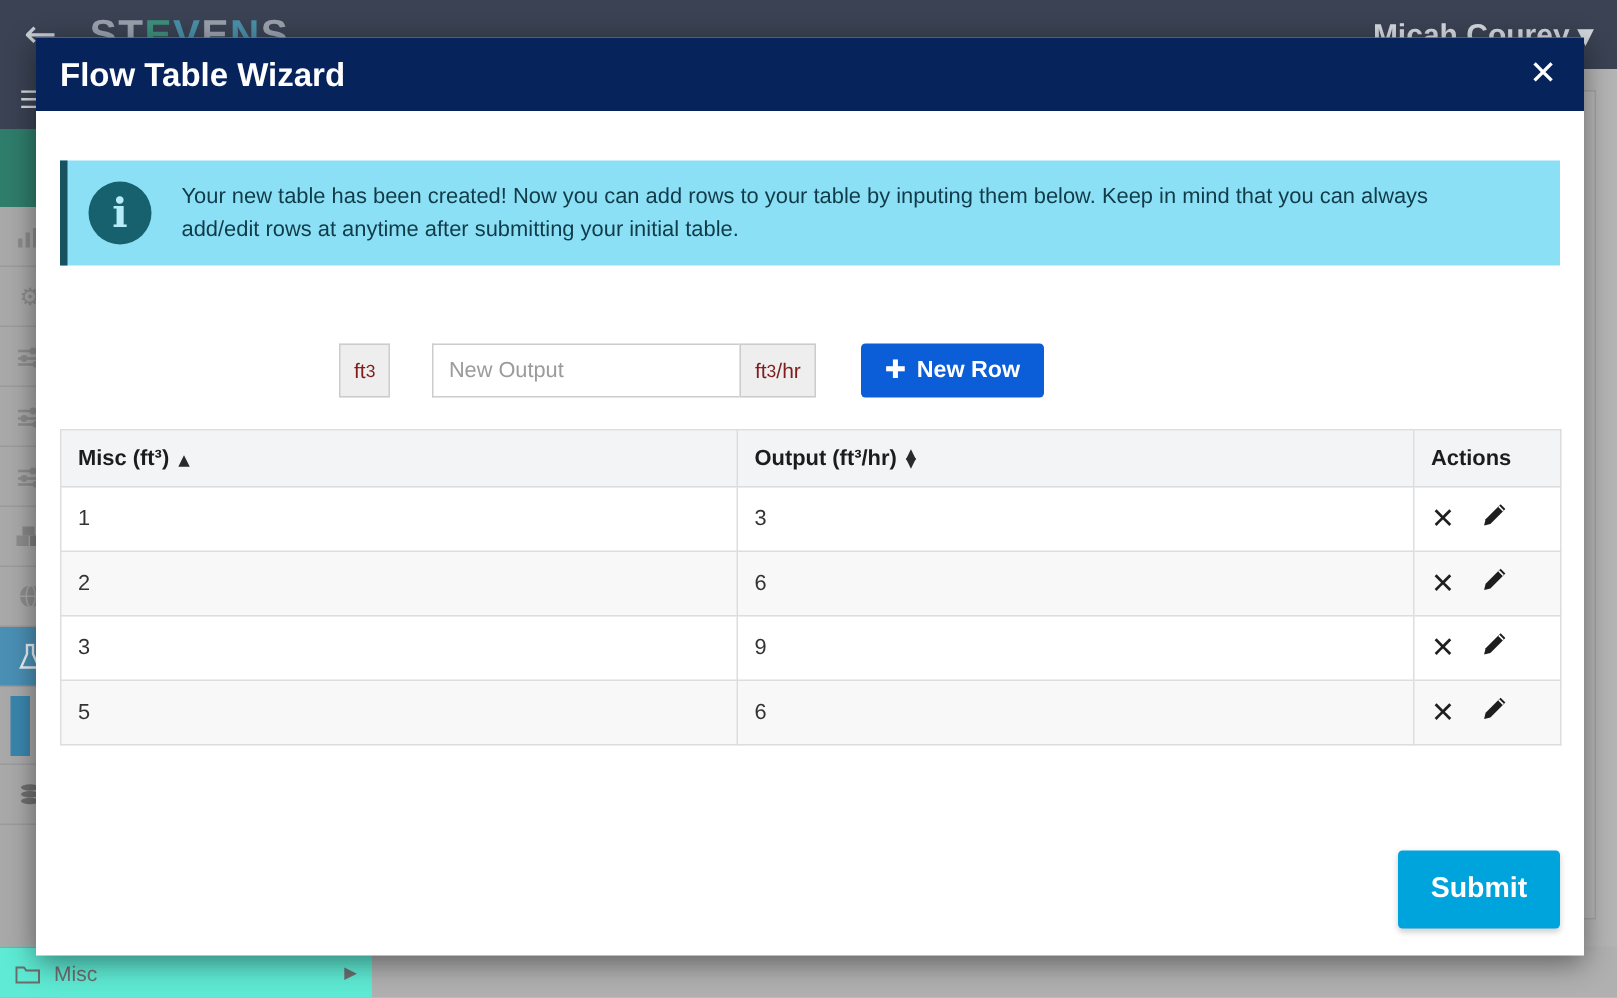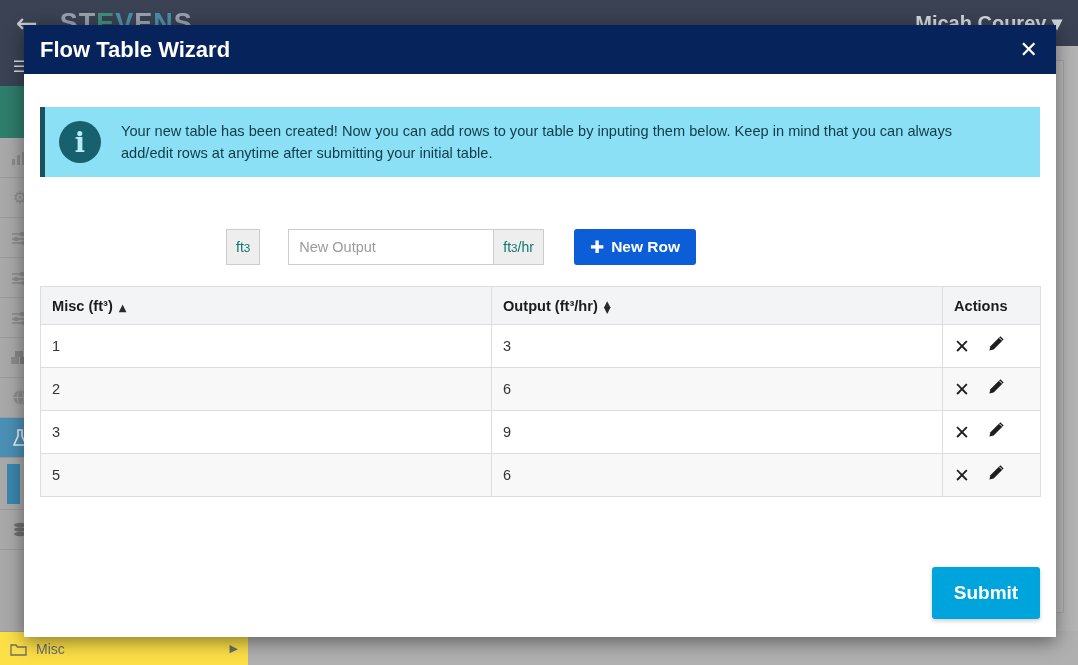--- a/index.html
+++ b/index.html
@@ -94,21 +94,21 @@
     display: block;
     width: 13px;
     height: 40px;
     background: #3a86ae;
   }
   #bg-misc {
     position: absolute;
     left: 0; bottom: 0;
     width: 248px;
     height: 34px;
-    background: #fde047;
+    background: #5eead4;
     border-top: 1px solid #9d9d9d;
     display: flex;
     align-items: center;
     padding: 0 10px;
     color: #6d6d6d;
     font-size: 14px;
   }
   #bg-misc .mi-label { margin-left: 9px; }
   #bg-misc .mi-arrow { margin-left: auto; font-size: 11px; }
 
@@ -247,21 +247,21 @@
   }
   .input-group input::placeholder { color: #9b9b9b; }
   .input-addon {
     height: 36px;
     border: 1px solid #cccccc;
     background: #eeeeee;
     display: flex;
     align-items: center;
     padding: 0 9px;
     font-size: 14px;
-    color: #0f766e;
+    color: #7f1d1d;
     white-space: nowrap;
   }
   #new-output-group { margin-left: 28px; }
   #new-output-group input { width: 205px; }
 
   #new-row-button {
     margin-left: 30px;
     background: #0b5ed7;
     color: #ffffff;
     border: none;

